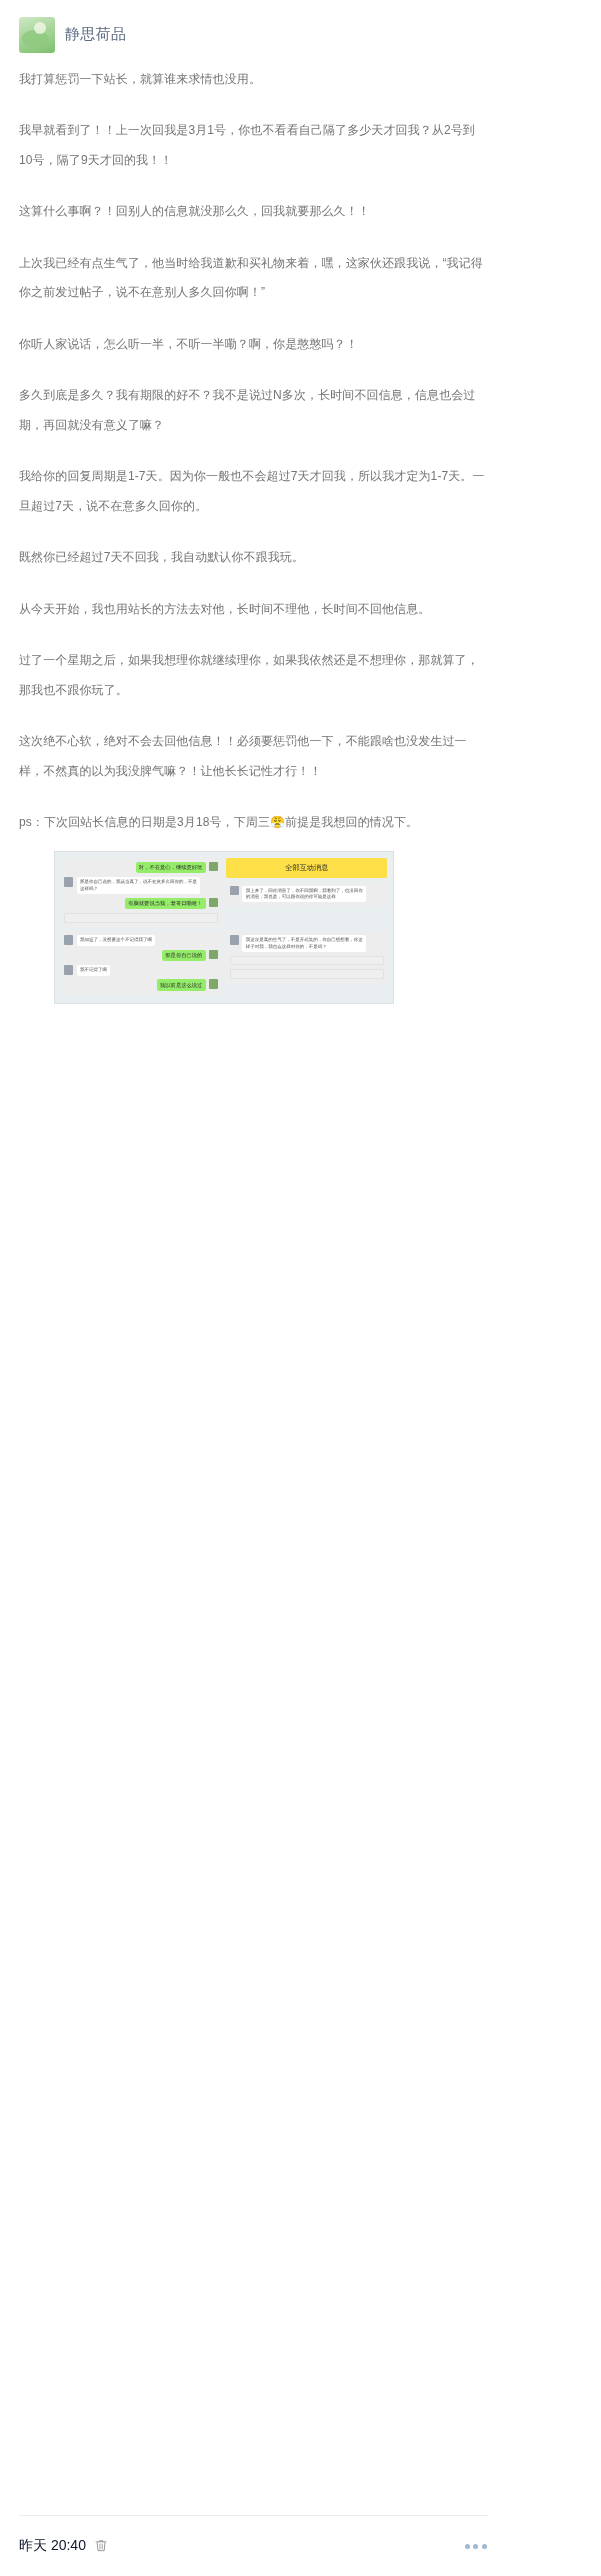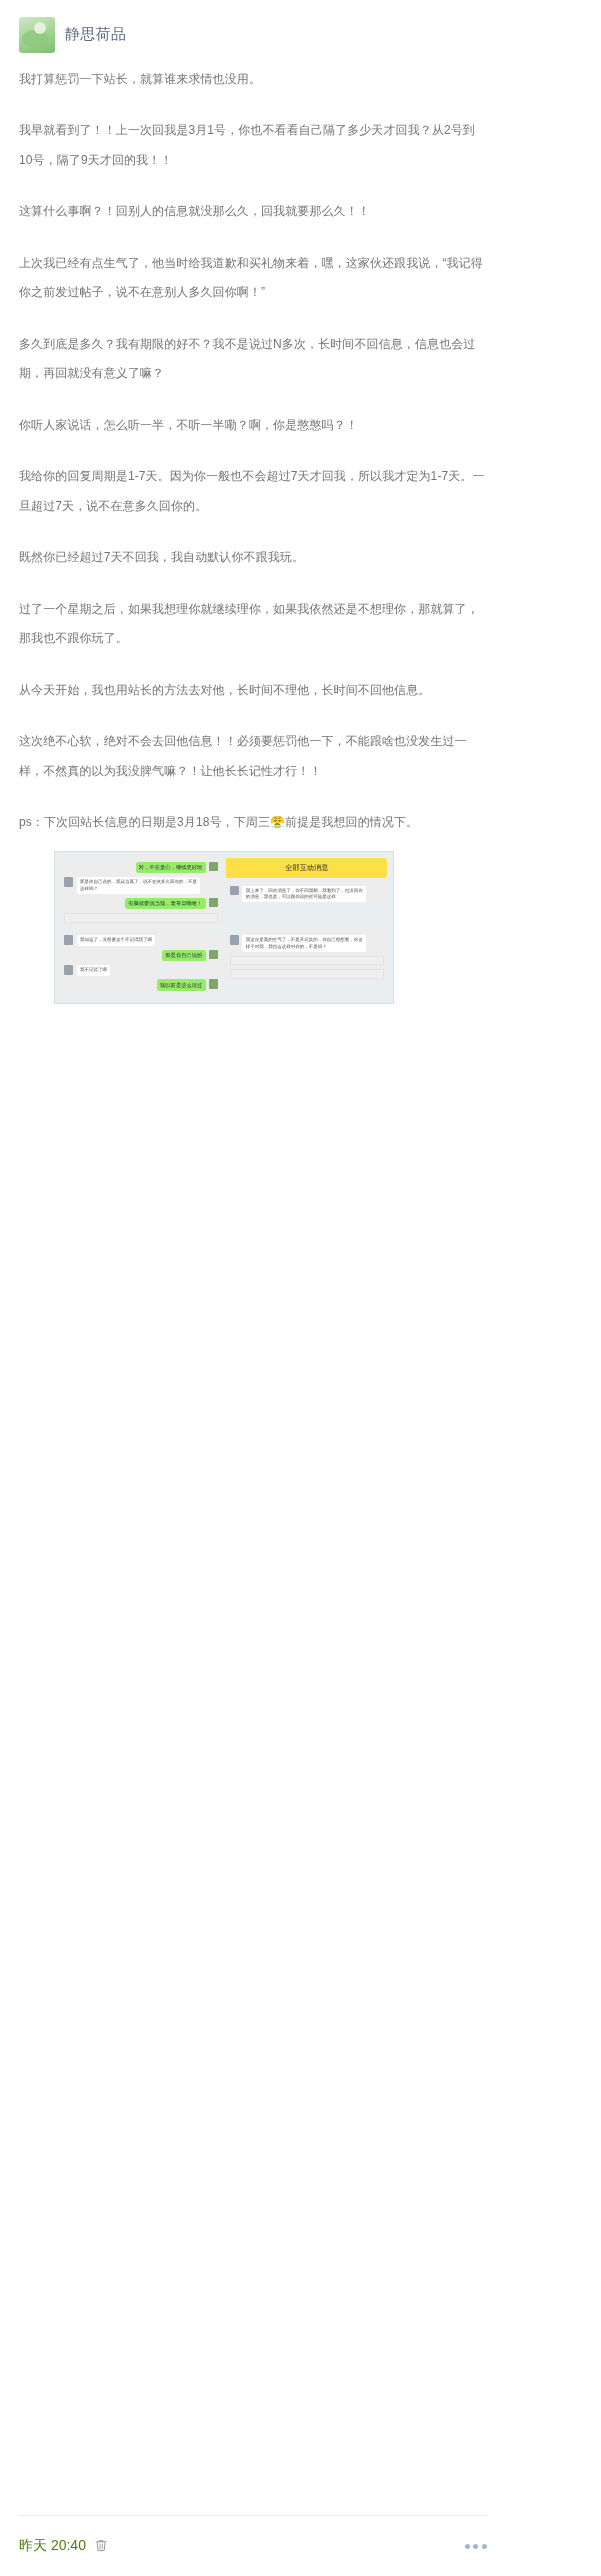--- a/index.html
+++ b/index.html
@@ -165,21 +165,21 @@
     justify-content: space-between;
     border-top: 0.6px solid #ececec;
   }
   .footer-left {
     display: flex;
     align-items: center;
     gap: 9px;
   }
   .timestamp {
     font-size: 14px;
-    color: #4d7c0f;
+    color: #0f172a;
   }
   .trash-icon {
     width: 12.2px;
     height: 13.4px;
     position: relative;
     display: inline-block;
   }
   .more-icon {
     width: 24.5px;
     height: 11px;
@@ -204,26 +204,26 @@
   <div class="post-header">
     <div class="avatar"></div>
     <div class="author-name">静思荷品</div>
   </div>
 
   <div class="post-body">
     <p class="para">我打算惩罚一下站长，就算谁来求情也没用。</p>
     <p class="para">我早就看到了！！上一次回我是3月1号，你也不看看自己隔了多少天才回我？从2号到10号，隔了9天才回的我！！</p>
     <p class="para">这算什么事啊？！回别人的信息就没那么久，回我就要那么久！！</p>
     <p class="para">上次我已经有点生气了，他当时给我道歉和买礼物来着，嘿，这家伙还跟我说，“我记得你之前发过帖子，说不在意别人多久回你啊！”</p>
+    <p class="para">你听人家说话，怎么听一半，不听一半嘞？啊，你是憨憨吗？！</p>
     <p class="para">多久到底是多久？我有期限的好不？我不是说过N多次，长时间不回信息，信息也会过期，再回就没有意义了嘛？</p>
-    <p class="para">你听人家说话，怎么听一半，不听一半嘞？啊，你是憨憨吗？！</p>
     <p class="para">我给你的回复周期是1-7天。因为你一般也不会超过7天才回我，所以我才定为1-7天。一旦超过7天，说不在意多久回你的。</p>
     <p class="para">既然你已经超过7天不回我，我自动默认你不跟我玩。</p>
+    <p class="para">从今天开始，我也用站长的方法去对他，长时间不理他，长时间不回他信息。</p>
     <p class="para">过了一个星期之后，如果我想理你就继续理你，如果我依然还是不想理你，那就算了，那我也不跟你玩了。</p>
-    <p class="para">从今天开始，我也用站长的方法去对他，长时间不理他，长时间不回他信息。</p>
     <p class="para">这次绝不心软，绝对不会去回他信息！！必须要惩罚他一下，不能跟啥也没发生过一样，不然真的以为我没脾气嘛？！让他长长记性才行！！</p>
     <p class="para">ps：下次回站长信息的日期是3月18号，下周三😤前提是我想回的情况下。</p>
   </div>
 
   <div class="shot">
     <div class="shot-top">
 
       <div class="shot-col">
         <div class="chat-pane">
           <div class="msg-row right">

